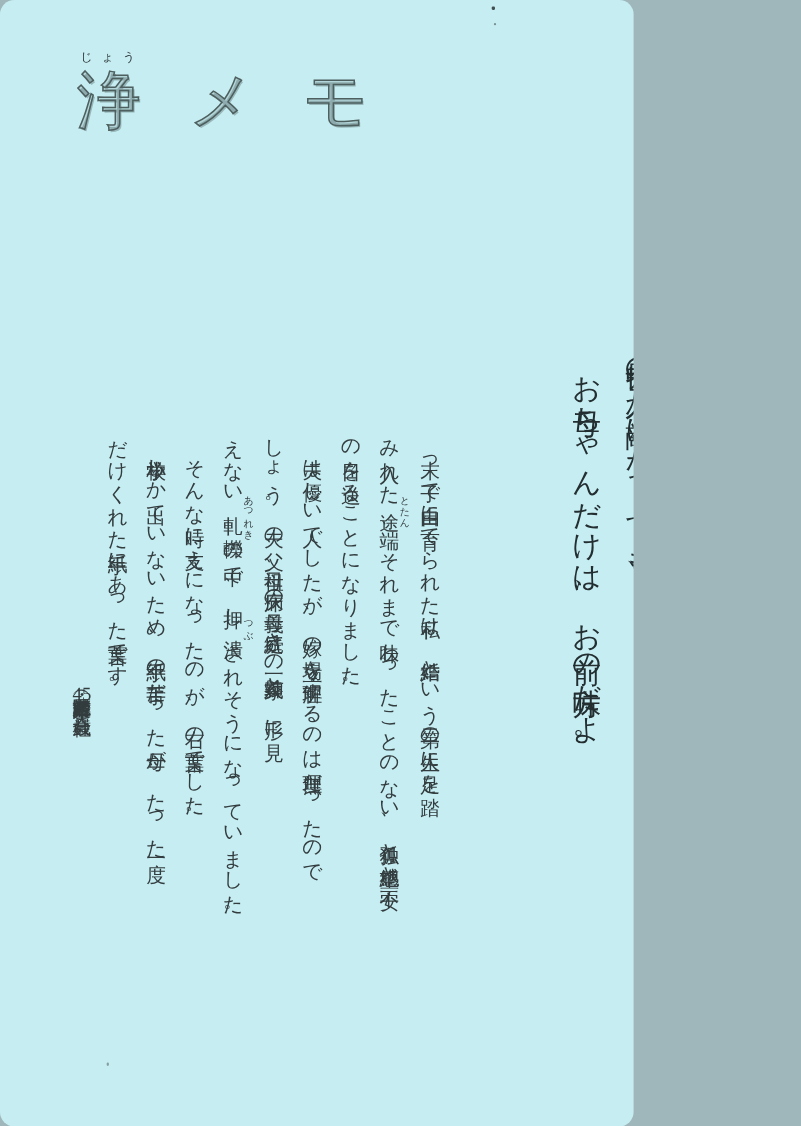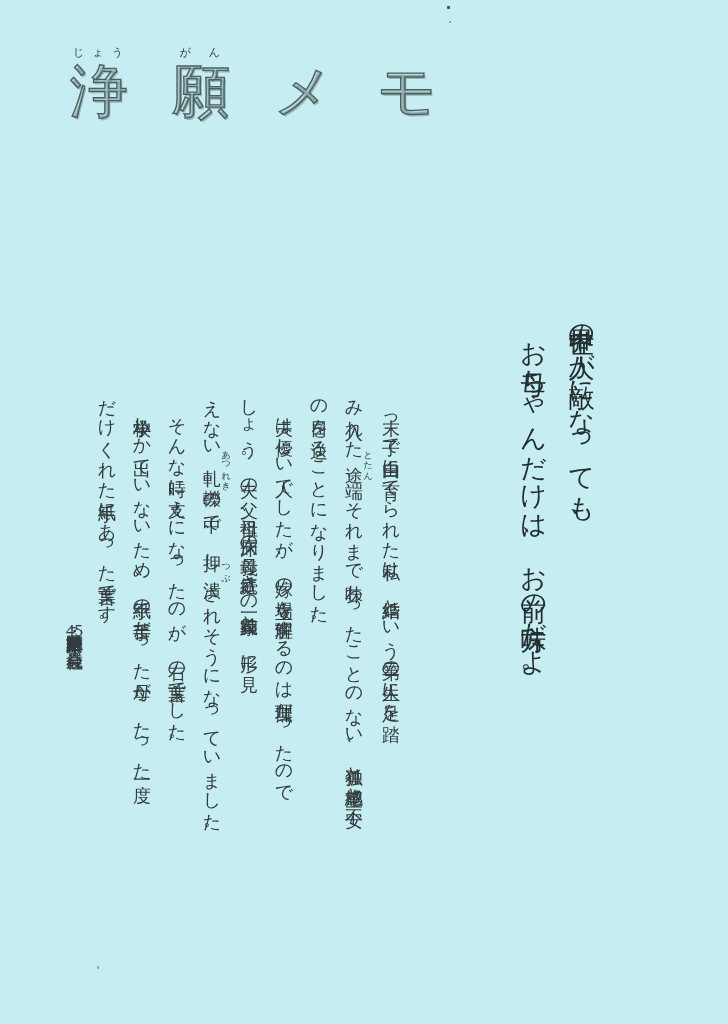--- a/index.html
+++ b/index.html
@@ -1,22 +1,23 @@
 <!DOCTYPE html>
 <html><head>
 <meta charset="utf-8">
 <style>
   html,body{margin:0;padding:0;background:#9fb6ba;}
   .page{
     position:relative;
-    width:728px;height:1024px;
+    width:576px;height:1024px;
     background:#c6edf2;
     overflow:hidden;
     font-family:"Liberation Serif","DejaVu Serif",serif;
     color:#2e383b;
+    border-radius:13px;
   }
   
   .title-row{
     position:absolute;left:70px;top:46px;
     display:flex;gap:44px;align-items:flex-end;
   }
   .title-char{text-align:center;}
   .title-char ruby{ruby-position:over;}
   .title-char rt{
     font-size:11px;letter-spacing:2px;color:#2e383b;
@@ -87,21 +88,20 @@
   .speck.s2{left:449px;top:21px;width:2px;height:2px;opacity:.6;}
   .speck.s3{left:97px;top:966px;width:2px;height:3px;opacity:.5;}
 </style>
 </head>
 <body>
 
 <div class="page">
 
   <div class="title-row">
       <div class="title-char"><ruby><span class="title-kanji">浄</span><rt>じょう</rt></ruby></div>
-      <div class="title-char"><ruby><span class="title-kanji">願</span><rt>がん</rt></ruby></div>
       <div class="title-char"><ruby><span class="title-kanji">メ</span><rt>&nbsp;</rt></ruby></div>
       <div class="title-char"><ruby><span class="title-kanji">モ</span><rt>&nbsp;</rt></ruby></div>
     </div>
 
 
 
 
 
   <div class="headline">
       <div class="hl-line">世界中の人が敵になっても、</div>

